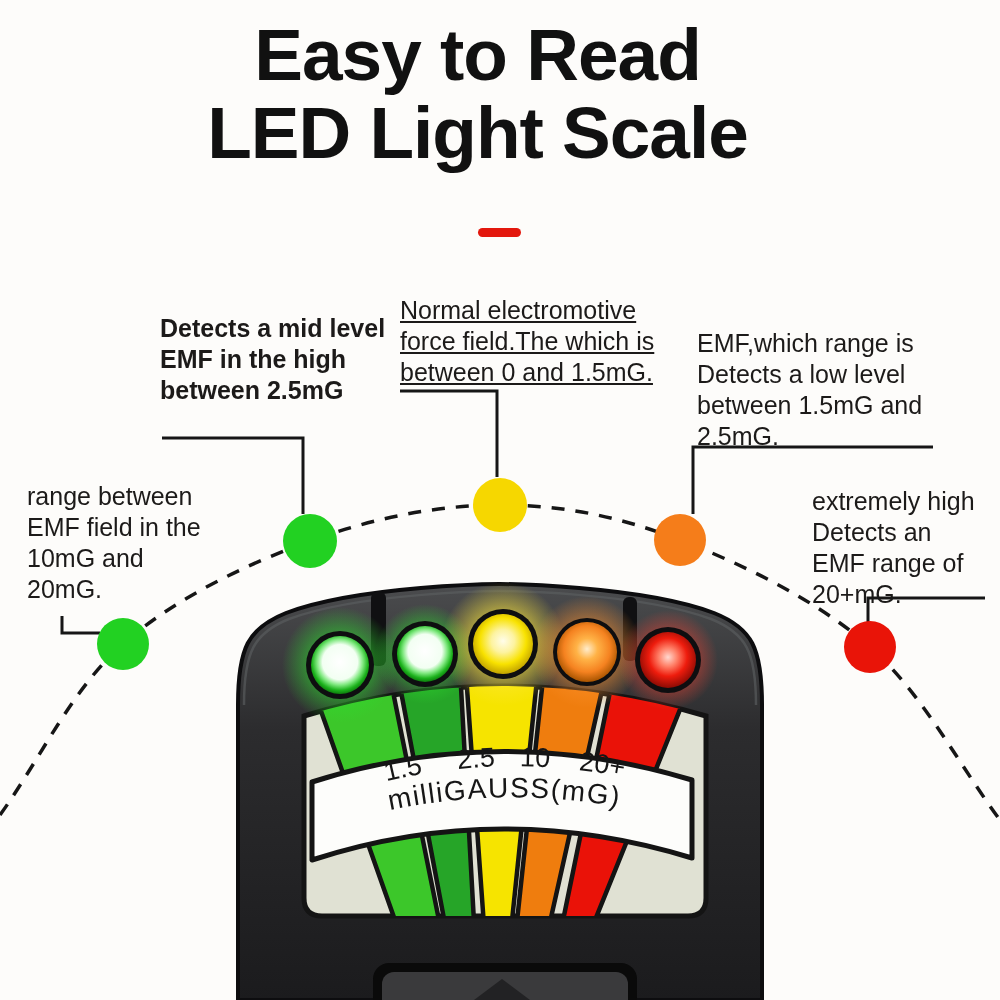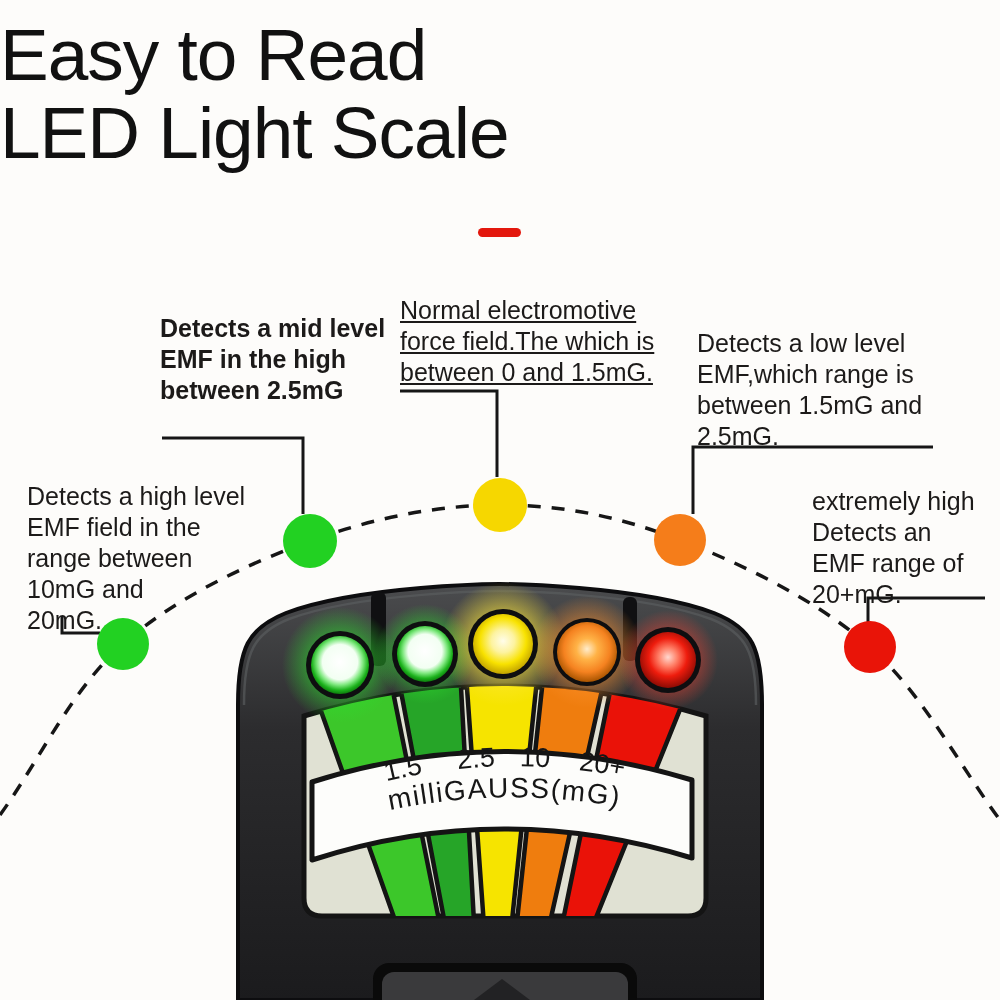--- a/index.html
+++ b/index.html
@@ -1,22 +1,22 @@
 <!DOCTYPE html>
 <html><head>
 <meta charset="utf-8">
 <style>
   html,body{margin:0;padding:0;}
   #stage{
     position:relative;width:1000px;height:1000px;overflow:hidden;
     background:#fdfcfa;font-family:"Liberation Sans",sans-serif;
   }
   .title{
-    position:absolute;left:0;top:16px;width:955px;text-align:left;
-    font-weight:normal;font-size:73px;line-height:78px;letter-spacing:-1px;color:#111;
+    position:absolute;left:0;top:16px;width:955px;text-align:center;
+    font-weight:bold;font-size:73px;line-height:78px;letter-spacing:-1px;color:#111;
   }
   .divider{
     position:absolute;left:478px;top:228px;width:43px;height:9px;border-radius:5px;
   }
   .callout{
     position:absolute;color:#1c1a19;font-size:25px;line-height:31px;font-weight:400;
   }
   .callout div{white-space:nowrap;}
   svg{position:absolute;left:0;top:0;}
 </style>
@@ -37,30 +37,29 @@
     <div>between 2.5mG</div>
   </div>
 
   <div class="callout" style="left:400px;top:295px;text-decoration:underline;">
     <div>Normal electromotive</div>
     <div>force field.The which is</div>
     <div>between 0 and 1.5mG.</div>
   </div>
 
   <div class="callout" style="left:697px;top:328px;">
+    <div>EMF,which range is</div>
     <div>Detects a low level</div>
-    <div>EMF,which range is</div>
     <div>between 1.5mG and</div>
     <div>2.5mG.</div>
   </div>
 
   <div class="callout" style="left:27px;top:481px;">
-    <div>Detects a high level</div>
+    <div>range between</div>
     <div>EMF field in the</div>
-    <div>range between</div>
     <div>10mG and</div>
     <div>20mG.</div>
   </div>
 
   <div class="callout" style="left:812px;top:486px;">
     <div>extremely high</div>
     <div>Detects an</div>
     <div>EMF range of</div>
     <div>20+mG.</div>
   </div>

